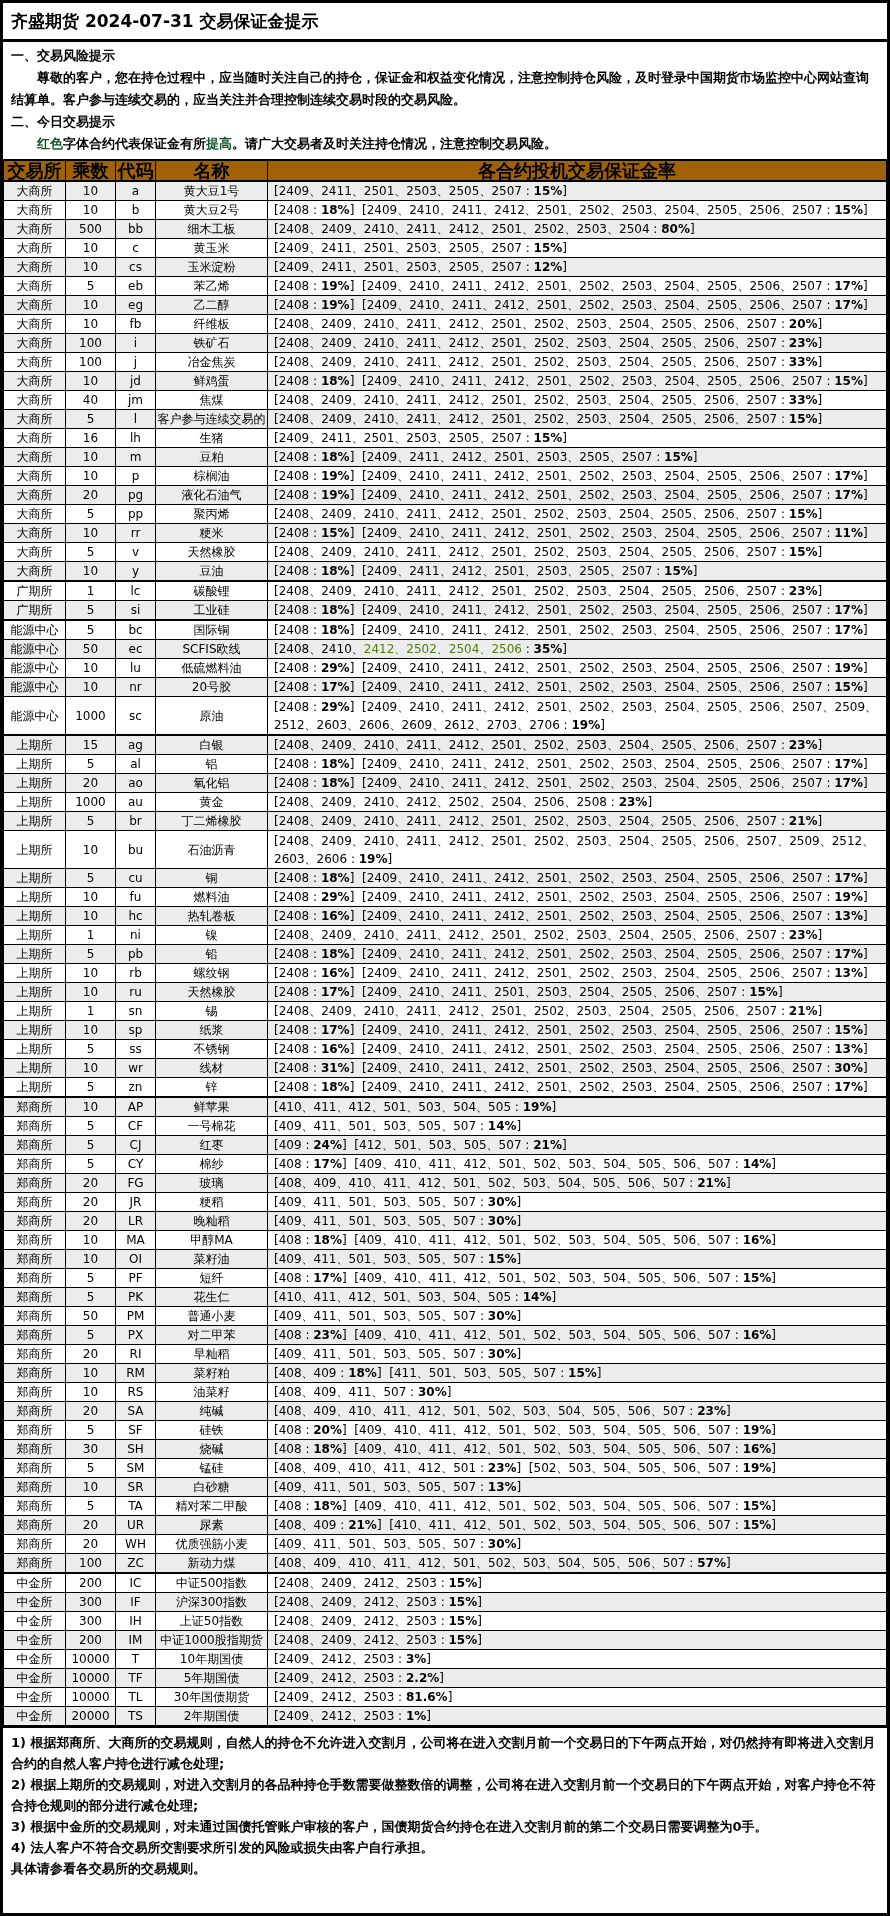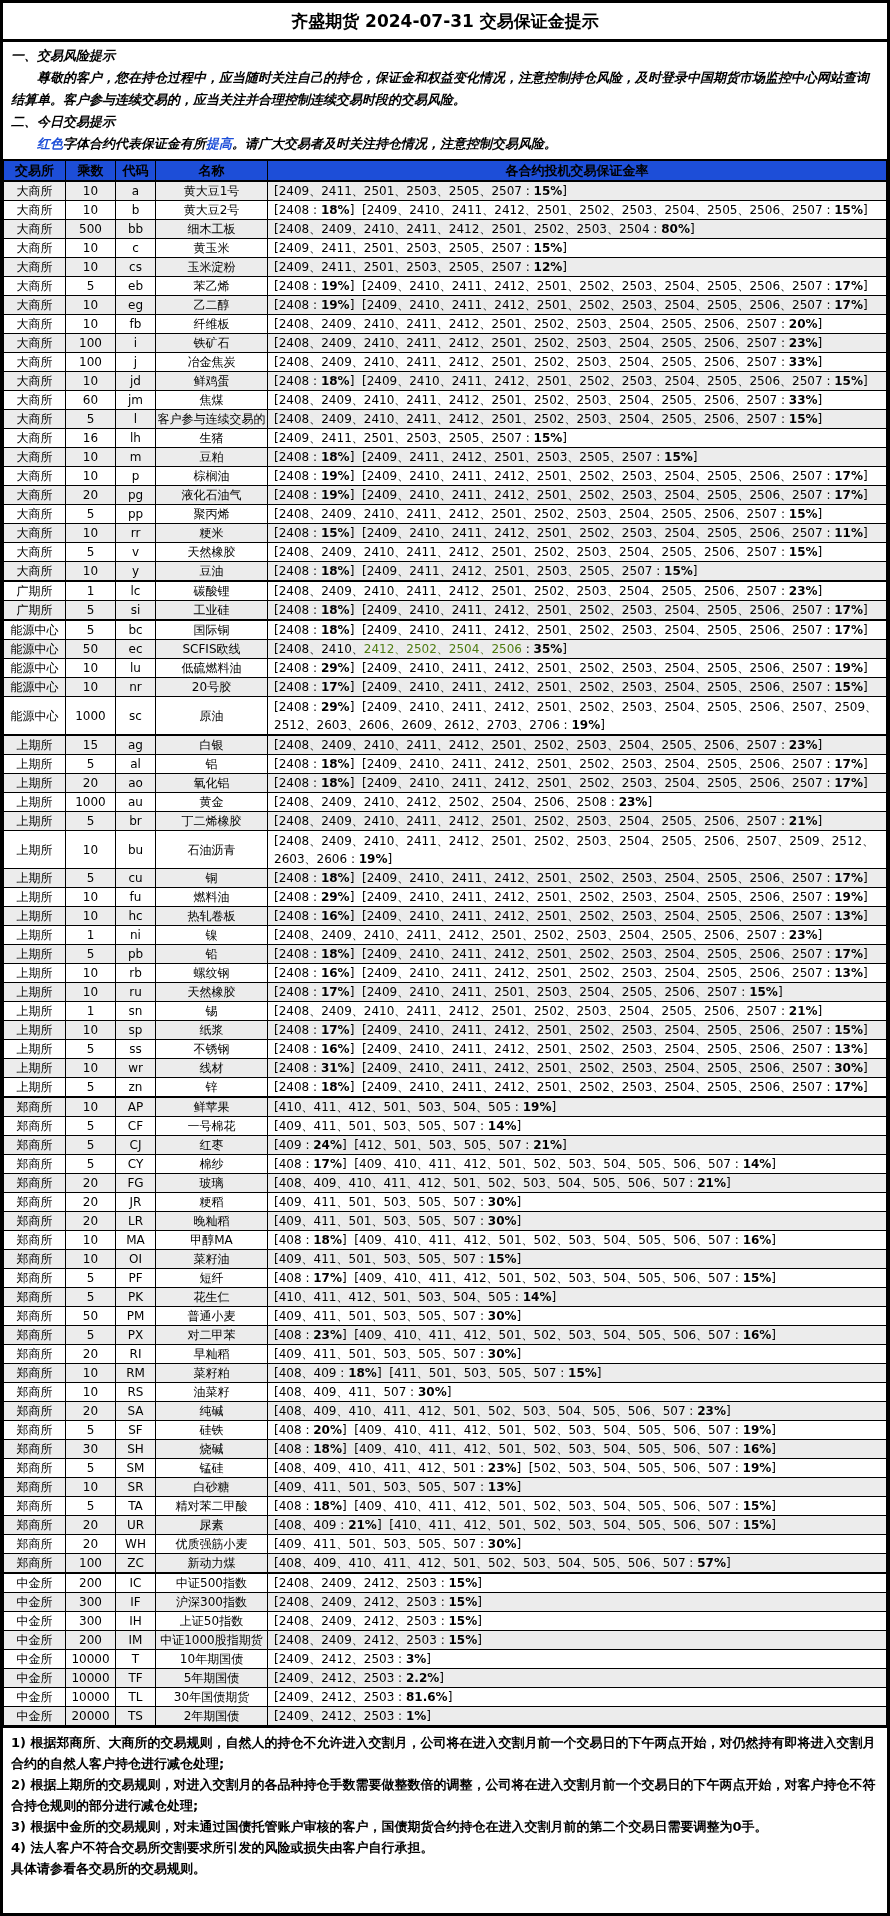--- a/index.html
+++ b/index.html
@@ -2,38 +2,38 @@
 <html lang="zh"><head>
 <meta charset="utf-8">
 <style>
   html,body{margin:0;padding:0;background:#fff;}
   .page{
     box-sizing:border-box;width:890px;height:1916px;overflow:hidden;
     border:3px solid #000;background:#fff;color:#000;
     font-family:"DejaVu Sans","Liberation Sans",sans-serif;
   }
   .title{
-    font-size:17px;font-weight:700;text-align:center;
-    padding:7px 0 6px;border-bottom:3px solid #000;
+    font-size:17px;font-weight:700;
+    padding:7px 8px 6px;border-bottom:3px solid #000;
   }
   .intro{font-size:13px;font-weight:600;line-height:22px;padding:3px 8px 4px;}
-  .intro p{margin:0;font-style:italic;}
+  .intro p{margin:0;}
   .indent{text-indent:2em;}
   table{width:100%;border-collapse:collapse;table-layout:fixed;font-size:12px;border-top:2px solid #000;}
   col.c-ex{width:62px;} col.c-mult{width:50px;} col.c-code{width:40px;} col.c-name{width:112px;}
   th,td{border:1px solid #000;height:18px;line-height:18px;padding:0;text-align:center;overflow:hidden;}
-  thead th{font-size:13px;font-weight:700;border-bottom:2px solid #000;background:#1d4ed8;height:19px;}
+  thead th{font-size:18px;font-weight:700;border-bottom:2px solid #000;background:#a16207;height:19px;}
   tbody tr:nth-child(odd){background:#ececec;}
   tbody tr:nth-child(even){background:#fff;}
   tr.group-start td{border-top:2px solid #000;}
   tr.tall td{height:37px;line-height:18px;}
   td.rate{text-align:left;padding:0 6px;white-space:pre-wrap;font-weight:400;}
   td b{font-weight:700;}
   .blue{color:#4d7c0f;}
-  .red{color:#1d4ed8;}
+  .red{color:#14532d;}
   .footer{font-size:13px;font-weight:600;line-height:21px;padding:4px 8px 6px;border-top:2px solid #000;}
   .footer div{margin:0;}
 </style>
 </head>
 <body>
 
 <div class="page">
 
   <div class="title">齐盛期货 2024-07-31 交易保证金提示</div>
 
@@ -134,21 +134,21 @@
         </tr>
         <tr>
           <td>大商所</td>
           <td>10</td>
           <td>jd</td>
           <td>鲜鸡蛋</td>
           <td class="rate">[2408 : <b>18%</b>]  [2409、2410、2411、2412、2501、2502、2503、2504、2505、2506、2507 : <b>15%</b>]</td>
         </tr>
         <tr>
           <td>大商所</td>
-          <td>60</td>
+          <td>40</td>
           <td>jm</td>
           <td>焦煤</td>
           <td class="rate">[2408、2409、2410、2411、2412、2501、2502、2503、2504、2505、2506、2507 : <b>33%</b>]</td>
         </tr>
         <tr>
           <td>大商所</td>
           <td>5</td>
           <td>l</td>
           <td>客户参与连续交易的</td>
           <td class="rate">[2408、2409、2410、2411、2412、2501、2502、2503、2504、2505、2506、2507 : <b>15%</b>]</td>

